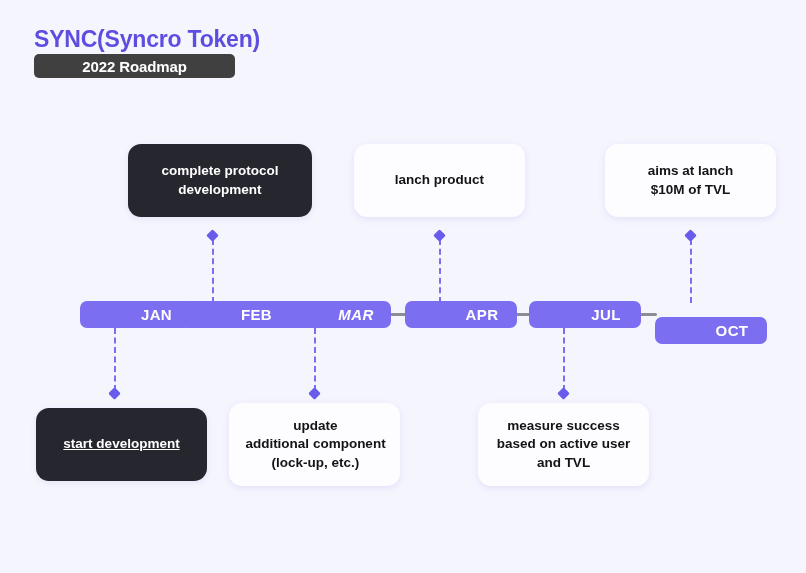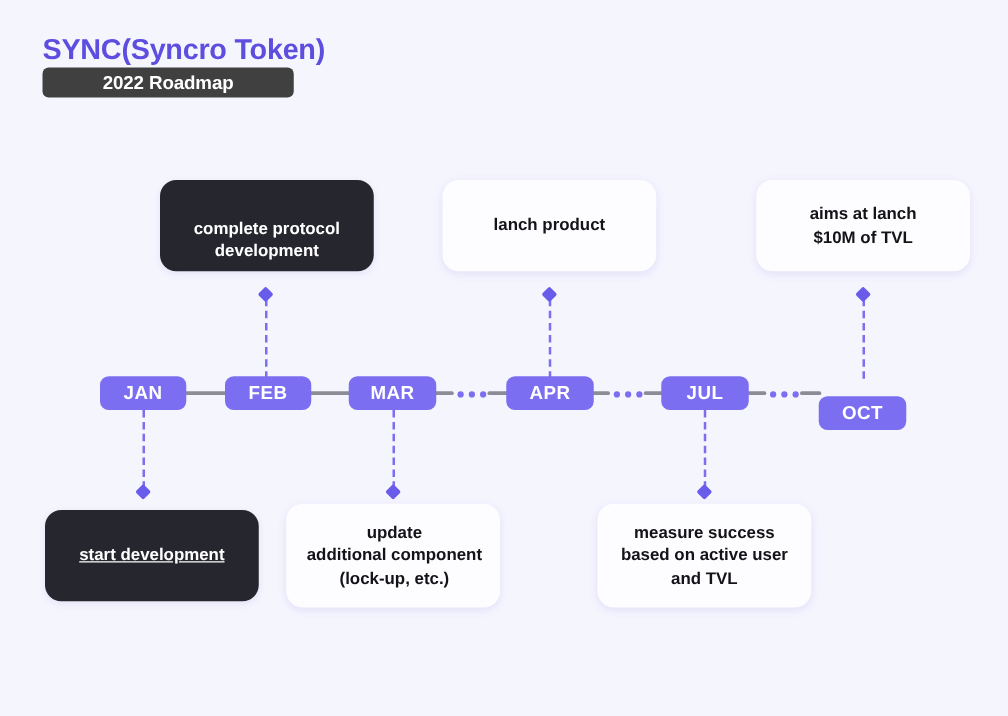--- a/index.html
+++ b/index.html
@@ -83,20 +83,21 @@
     background: #7c6ef0;
     border-radius: 7px;
     color: #ffffff;
     font-size: 15px;
     font-weight: bold;
     letter-spacing: 0.4px;
     display: flex;
     align-items: center;
     justify-content: center;
     z-index: 3;
+    padding-left: 42px;
   }
 
   
   .conn {
     position: absolute;
     width: 0;
     border-left: 2px dashed #7c6ef0;
     z-index: 1;
   }
   .diamond {
@@ -185,26 +186,26 @@
   <div class="diamond" style="left:110px; top:389px;"></div>
 
   <div class="conn" style="left:314px; top:328px; height:63px;"></div>
   <div class="diamond" style="left:310px; top:389px;"></div>
 
   <div class="conn" style="left:563px; top:328px; height:63px;"></div>
   <div class="diamond" style="left:559px; top:389px;"></div>
 
   <div class="pill" style="left:80px; width:69px;">JAN</div>
   <div class="pill" style="left:180px; width:69px;">FEB</div>
-  <div class="pill" style="left:279px; width:70px;">MAR</div>
+  <div class="pill" style="left:279px; width:70px;font-style:italic;">MAR</div>
   <div class="pill" style="left:405px; width:70px;">APR</div>
   <div class="pill" style="left:529px; width:70px;">JUL</div>
   <div class="pill" style="left:655px; width:70px;margin-top:16px;">OCT</div>
 
-  <div class="card dark" style="left:128px; top:144px; width:171px; height:73px;align-items:flex-end;">
+  <div class="card dark" style="left:128px; top:144px; width:184px; height:73px;">
     <div>
       <span>complete protocol</span>
       <span>development</span>
     </div>
   </div>
 
   <div class="card light" style="left:354px; top:144px; width:171px; height:73px;">
     <div>
       <span>lanch product</span>
     </div>

